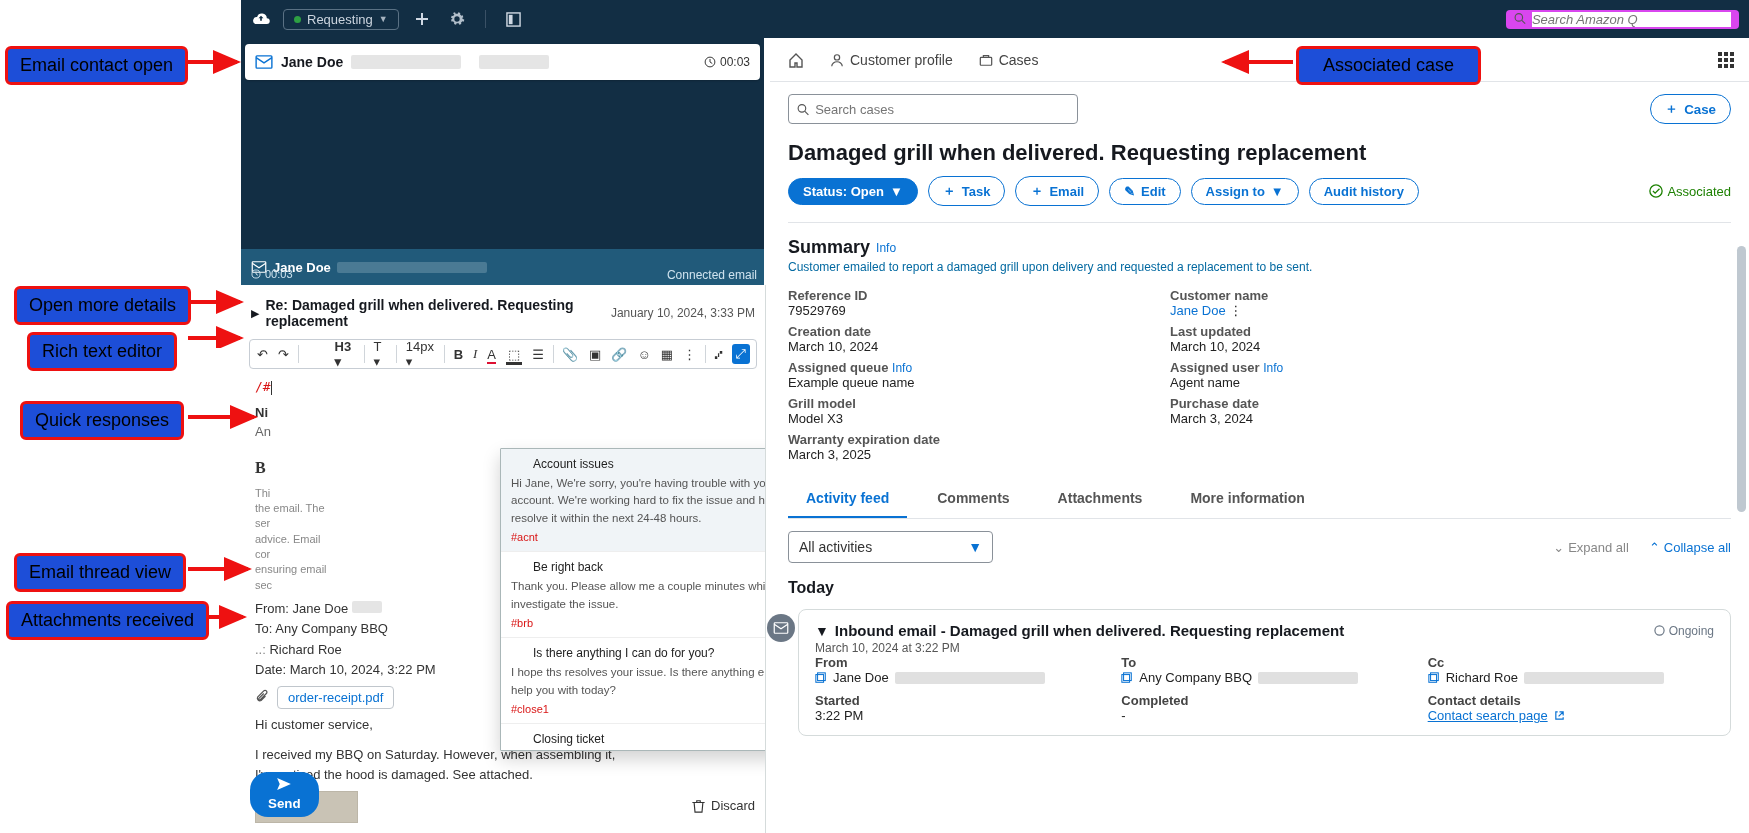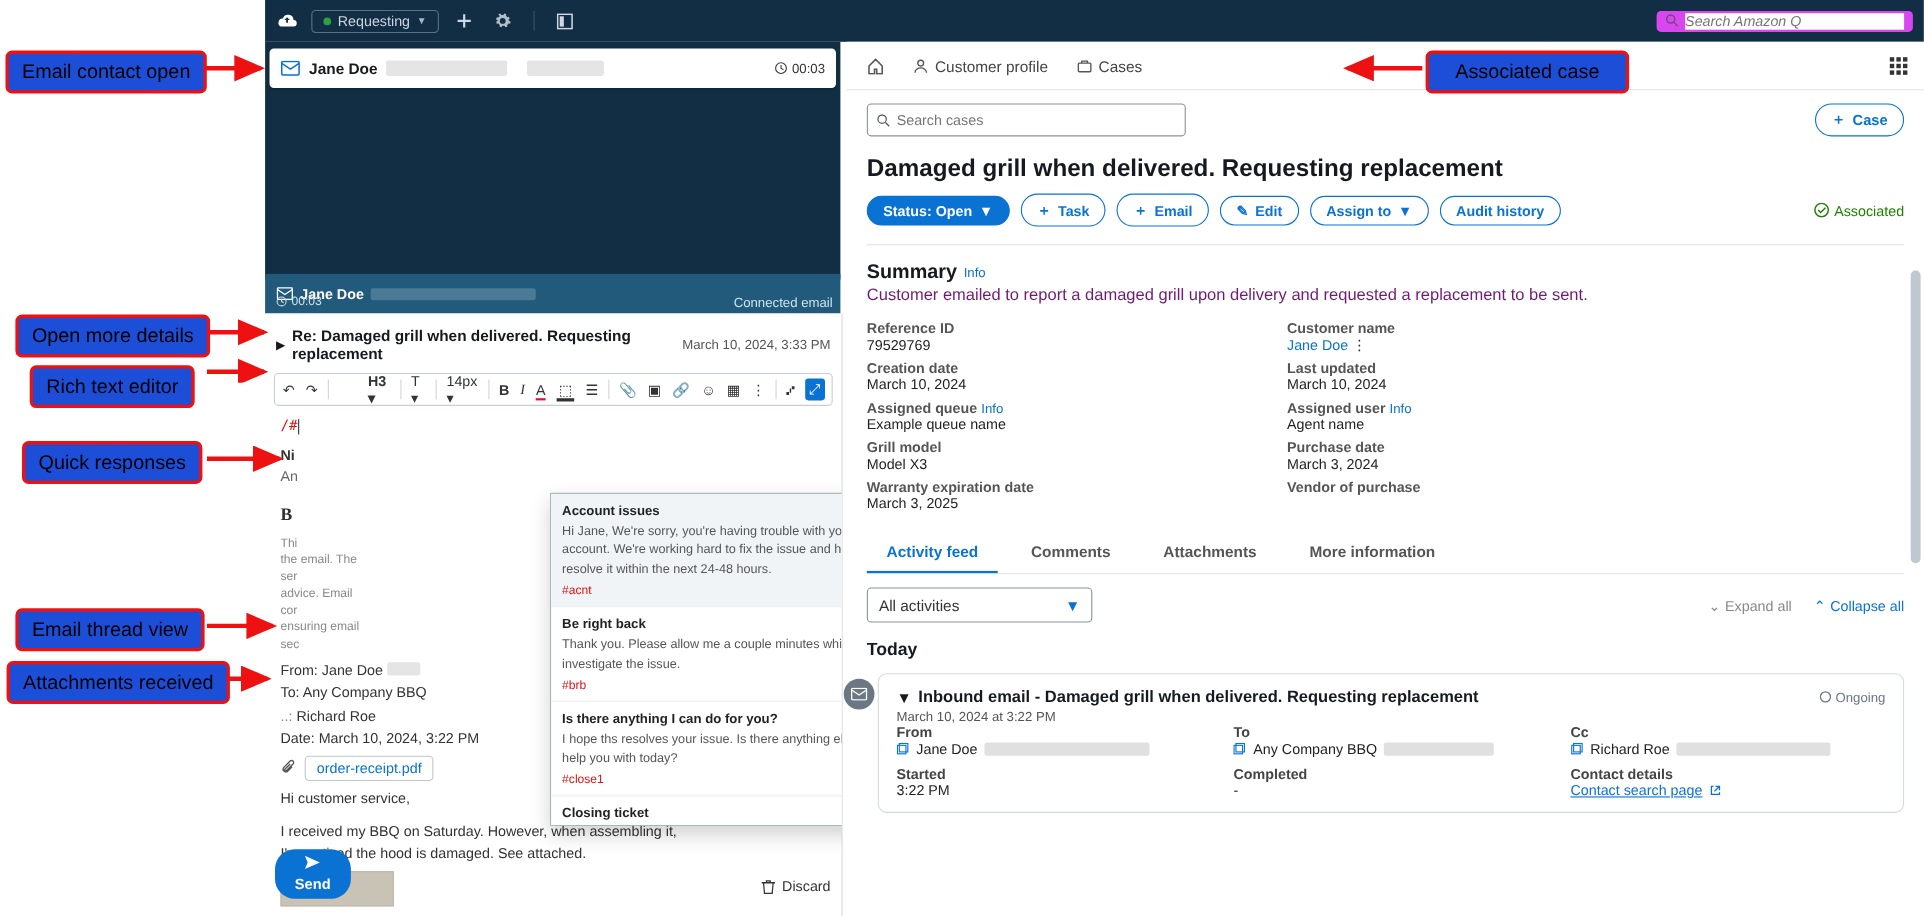--- a/index.html
+++ b/index.html
@@ -32,21 +32,21 @@
 .subj-row .ts{font-size:12px;color:#555;}
 .rte{margin:6px 8px 0 8px;border:1px solid #c7cdd4;border-radius:4px;height:30px;display:flex;align-items:center;padding:0 6px;gap:8px;font-size:13px;color:#333;overflow:hidden;}
 .rte .sep{width:1px;height:18px;background:#d0d5da;}
 .rte .btn{cursor:pointer;padding:0 1px;}
 .rte .H3{font-weight:700;margin-left:27px;}
 .editor-body{padding:8px 14px 0 14px;font-size:13px;color:#333;line-height:1.5;position:relative;}
 .qr-trigger{color:#d91515;font-family:monospace;}
 .qr-pop{position:absolute;left:259px;top:79px;width:318px;border:1px solid #aab7b8;border-radius:1px;background:#fff;box-shadow:0 8px 18px rgba(0,0,0,.18);font-size:11.5px;z-index:50;}
 .qr-item{padding:6px 10px;border-bottom:1px solid #eee;}
 .qr-item.sel{background:#f0f4f7;}
-.qr-item .qt{font-weight:700;font-size:12px;color:#222;}
+.qr-item .qt{font-weight:400;font-size:12px;color:#222;margin-left:22px;}
 .qr-item .qd{color:#555;margin:2px 0;}
 .qr-item .tag{color:#d91515;font-size:11px;}
 .thread{padding:0 14px;font-size:13px;color:#333;line-height:1.55;}
 .thread .faded{color:#888;font-size:11px;line-height:1.4;}
 .attach-row{display:flex;align-items:center;gap:8px;padding:6px 14px;}
 .attach-chip{border:1px solid #c0c6cc;border-radius:4px;padding:3px 10px;font-size:13px;color:#0972d3;}
 .img-ph{margin:6px 14px;width:103px;height:32px;background:#c9c3b5;border:1px solid #bcb6a8;}
 .send-row{position:absolute;left:250px;bottom:16px;display:flex;align-items:center;gap:8px;flex-direction:column;}
 .send-btn{background:#0972d3;color:#fff;border:none;border-radius:18px;padding:6px 18px;font-weight:700;display:flex;align-items:center;gap:6px;cursor:pointer;}
 .discard{position:absolute;left:692px;bottom:20px;color:#333;font-size:13px;display:flex;align-items:center;gap:6px;cursor:pointer;}
@@ -61,21 +61,21 @@
 .search-cases input{border:none;outline:none;font-size:13px;width:100%;}
 .add-case{margin-left:auto;border:1px solid #0972d3;color:#0972d3;background:#fff;border-radius:16px;padding:5px 14px;font-weight:600;display:flex;align-items:center;gap:6px;cursor:pointer;}
 .case-title{font-size:22px;font-weight:700;padding:4px 18px 10px 18px;}
 .btn-row{display:flex;align-items:center;gap:10px;padding:0 18px 12px 18px;flex-wrap:wrap;}
 .pill{border:1px solid #0972d3;color:#0972d3;border-radius:18px;padding:5px 14px;font-size:13px;font-weight:600;display:flex;align-items:center;gap:6px;background:#fff;cursor:pointer;}
 .pill.solid{background:#0972d3;color:#fff;}
 .associated{margin-left:auto;color:#1d8102;display:flex;align-items:center;gap:4px;font-size:13px;}
 .hr{height:1px;background:#e1e4e8;margin:4px 18px 0 18px;}
 .section-h{font-size:18px;font-weight:700;padding:14px 18px 2px 18px;display:flex;align-items:center;gap:6px;}
 .info-link{color:#0972d3;font-size:12px;font-weight:400;}
-.section-desc{padding:0 18px;color:#701a75;font-size:15px;}
+.section-desc{padding:0 18px;color:#0369a1;font-size:12px;}
 .grid2{display:grid;grid-template-columns:1fr 1fr;gap:6px 40px;padding:14px 18px 0 18px;font-size:13px;width:760px;}
 .grid2 .lbl{color:#555;font-weight:600;}
 .grid2 .val{color:#222;}
 .link{color:#0972d3;cursor:pointer;}
 .subtabs{display:flex;gap:12px;border-bottom:1px solid #e1e4e8;margin:18px 18px 0 18px;}
 .subtabs .st{padding:10px 18px;font-size:14px;font-weight:600;color:#555;cursor:pointer;}
 .subtabs .st.active{color:#0972d3;border-bottom:2px solid #0972d3;}
 .filter-row{display:flex;align-items:center;padding:12px 18px;gap:12px;}
 .sel-box{border:1px solid #8a9199;border-radius:4px;height:32px;display:flex;align-items:center;justify-content:space-between;padding:0 10px;width:205px;color:#333;}
 .sel-box .arr{color:#0972d3;}
@@ -174,21 +174,21 @@
       <path d="M8 4v4l3 2" stroke="#cfe3ef" stroke-width="1.5" fill="none"></path>
     </svg>
     <span>00:03</span>
   </div>
 <div class="connected-right">Connected email</div>
 
 <div class="email-pane">
   <div class="subj-row">
     <span class="caret">▶</span>
     <span class="subj">Re: Damaged grill when delivered. Requesting replacement</span>
-    <span class="ts">March 10, 2024, 3:33 PM</span>
+    <span class="ts">January 10, 2024, 3:33 PM</span>
   </div>
   <div class="rte">
     <span class="btn">↶</span>
     <span class="btn">↷</span>
     <span class="sep"></span>
     <span class="btn H3"><span>H3</span> ▾</span>
     <span class="sep"></span>
     <span class="btn">T ▾</span>
     <span class="sep"></span>
     <span class="btn"><span>14px</span> ▾</span>
@@ -379,24 +379,20 @@
         <div class="val">Model X3</div>
       </div>
     <div>
         <div class="lbl">Purchase date</div>
         <div class="val">March 3, 2024</div>
       </div>
     <div>
         <div class="lbl">Warranty expiration date</div>
         <div class="val">March 3, 2025</div>
       </div>
-    <div>
-        <div class="lbl">Vendor of purchase</div>
-        <div class="val"></div>
-      </div>
   </div>
   <div class="subtabs">
     <div class="st active">Activity feed</div>
     <div class="st">Comments</div>
     <div class="st">Attachments</div>
     <div class="st">More information</div>
   </div>
   <div class="filter-row">
     <div class="sel-box">
         <span>All activities</span>

